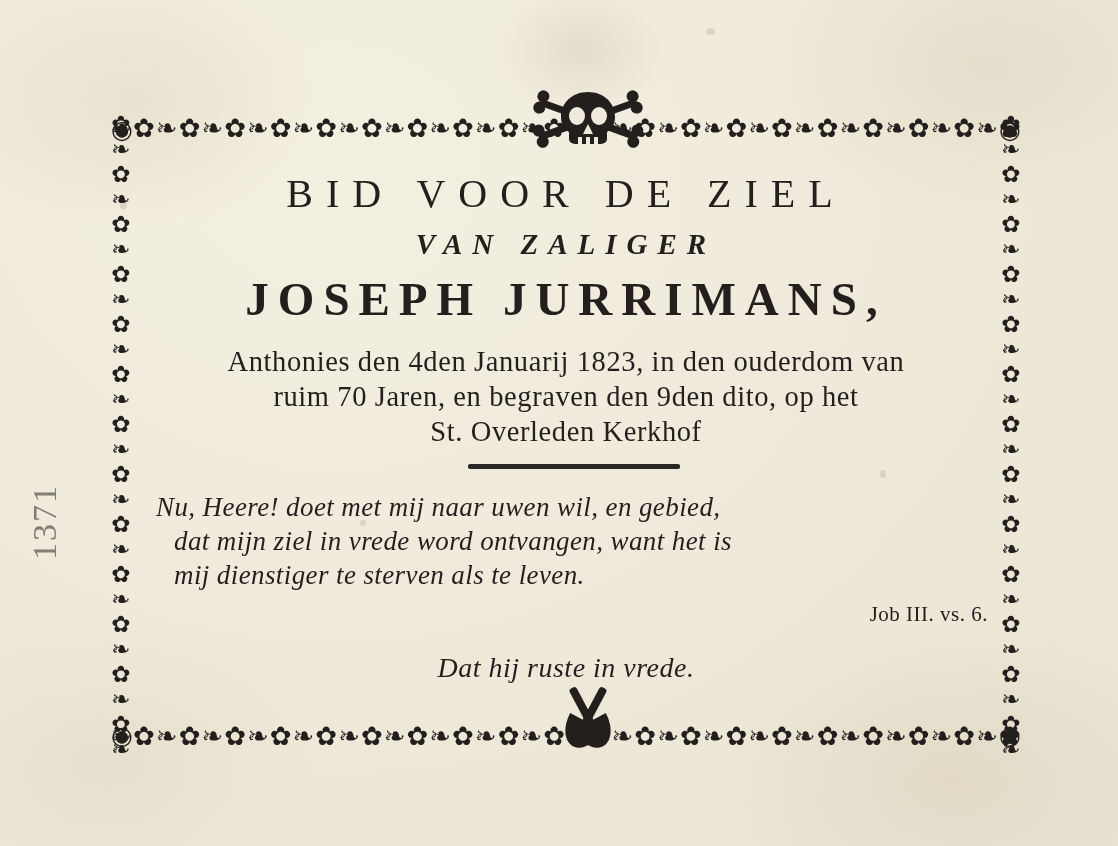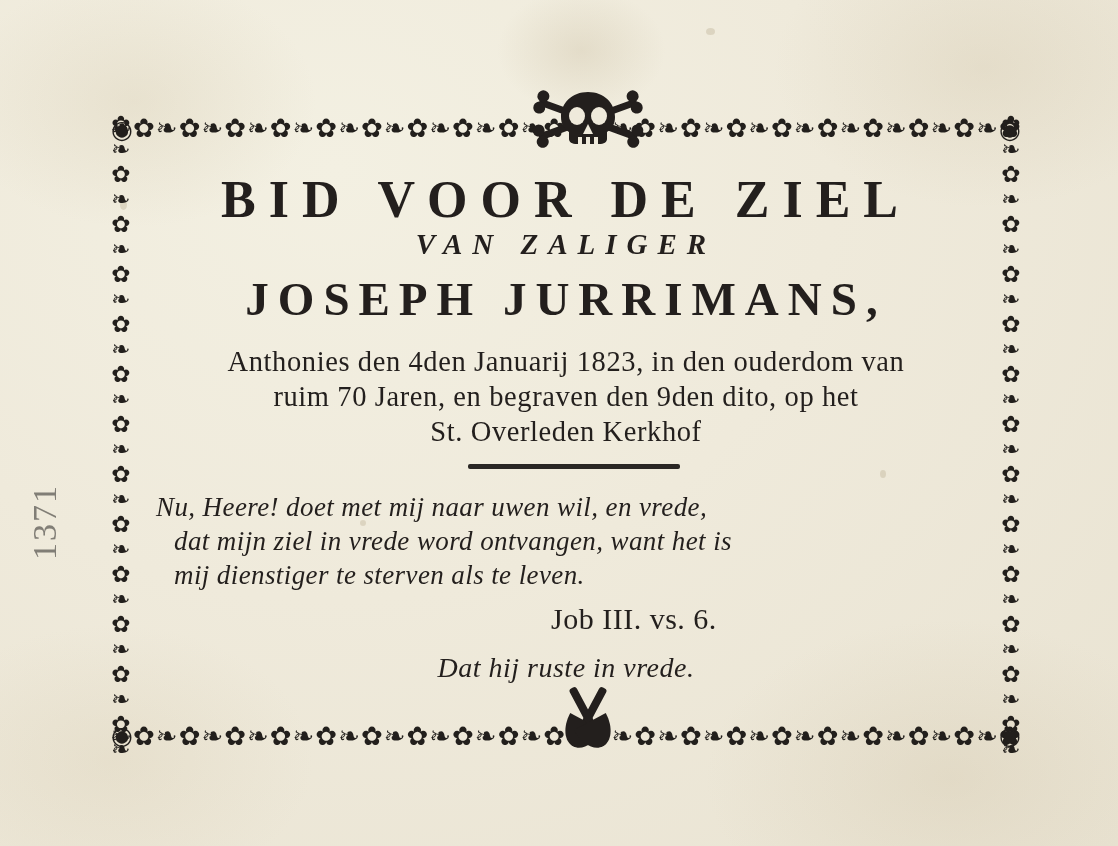--- a/index.html
+++ b/index.html
@@ -132,23 +132,23 @@
   
   .txt {
     position: absolute;
     left: 46px;
     width: 848px;
     text-align: center;
     color: #231f1d;
   }
   #line-bid {
     top: 84px;
-    font-size: 52px;
+    font-size: 40px;
     letter-spacing: 13px;
-    font-weight: 700;
+    font-weight: 400;
   }
   #line-van {
     top: 142px;
     font-size: 29px;
     letter-spacing: 10px;
     font-style: italic;
     font-weight: 600;
   }
   #line-name {
     top: 186px;
@@ -182,25 +182,25 @@
     letter-spacing: 0.4px;
     text-align: left;
     left: 60px;
     width: 828px;
   }
   #quote div { white-space: nowrap; }
   #quote .q2, #quote .q3 { padding-left: 18px; font-style: italic; }
 
   #citation {
     position: absolute;
-    left: 455px;
+    left: 440px;
     top: 516px;
     width: 452px;
-    text-align: left;
-    font-size: 30px;
+    text-align: right;
+    font-size: 21px;
     color: #231f1d;
     letter-spacing: 0.5px;
   }
 
   #closing {
     top: 566px;
     font-size: 28px;
     font-style: italic;
     letter-spacing: 0.5px;
   }
@@ -272,21 +272,21 @@
 
     <div class="txt" id="body-lines">
       <div>Anthonies den 4den Januarij 1823, in den ouderdom van</div>
       <div>ruim 70 Jaren, en begraven den 9den dito, op het</div>
       <div>St. Overleden Kerkhof</div>
     </div>
 
     <div id="rule"></div>
 
     <div class="txt" id="quote">
-      <div class="q1">Nu, Heere! doet met mij naar uwen wil, en vrede,</div>
+      <div class="q1">Nu, Heere! doet met mij naar uwen wil, en gebied,</div>
       <div class="q2">dat mijn ziel in vrede word ontvangen, want het is</div>
       <div class="q3">mij dienstiger te sterven als te leven.</div>
     </div>
 
     <div id="citation">Job III. vs. 6.</div>
 
     <div class="txt" id="closing">Dat hij ruste in vrede.</div>
 
     <svg id="crossbones-bottom" viewBox="0 0 160 72">
       <g fill="#231f1d">

